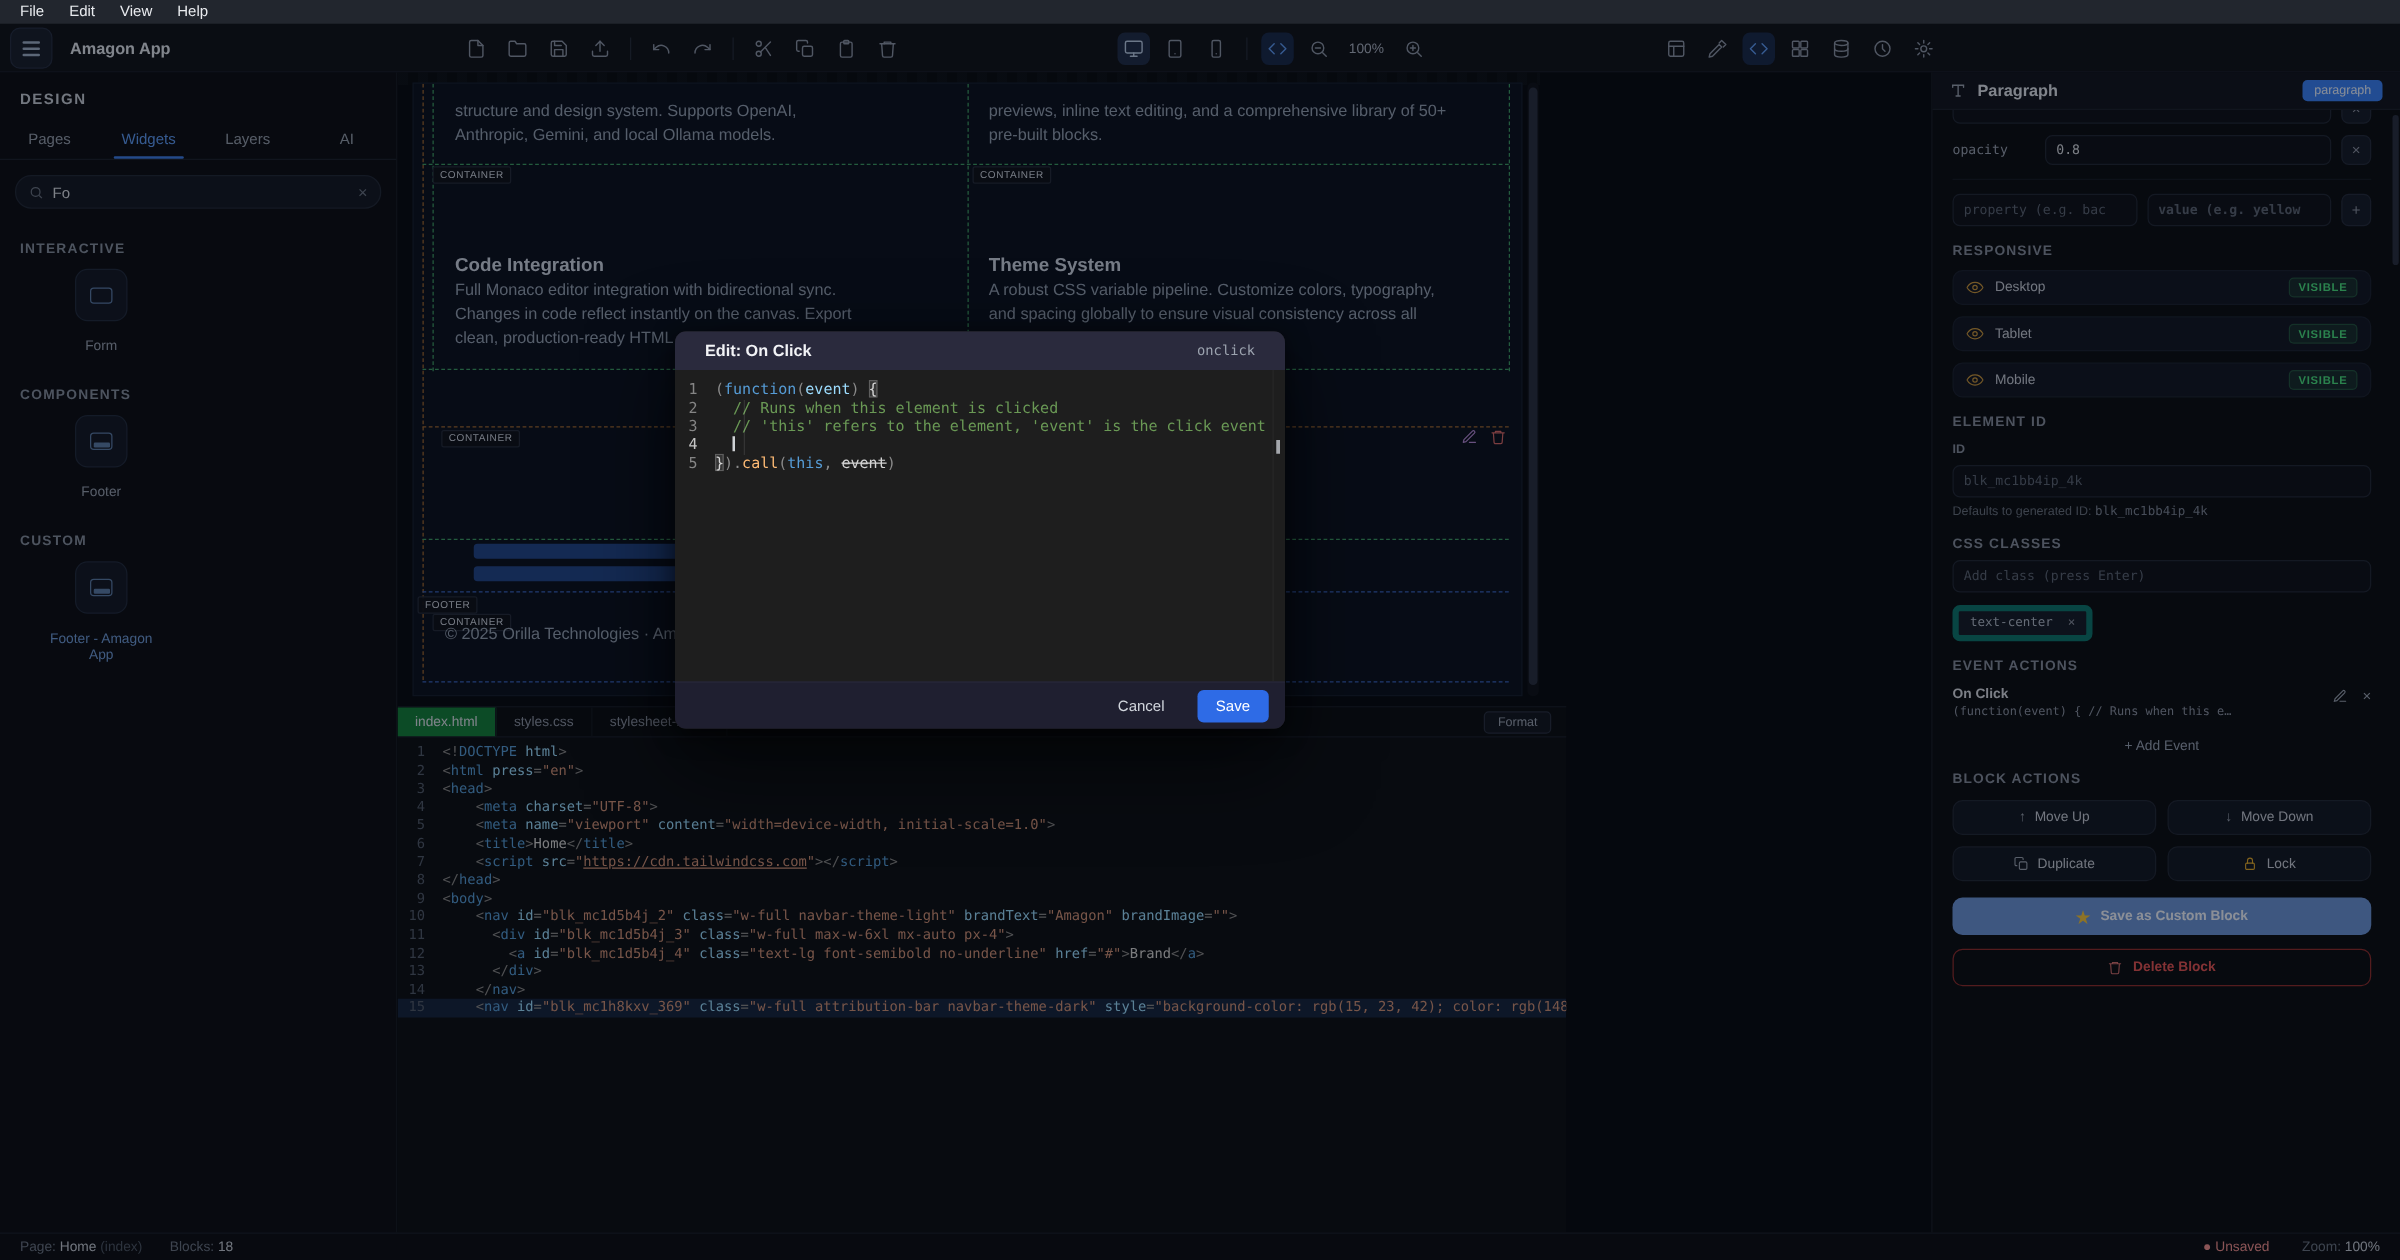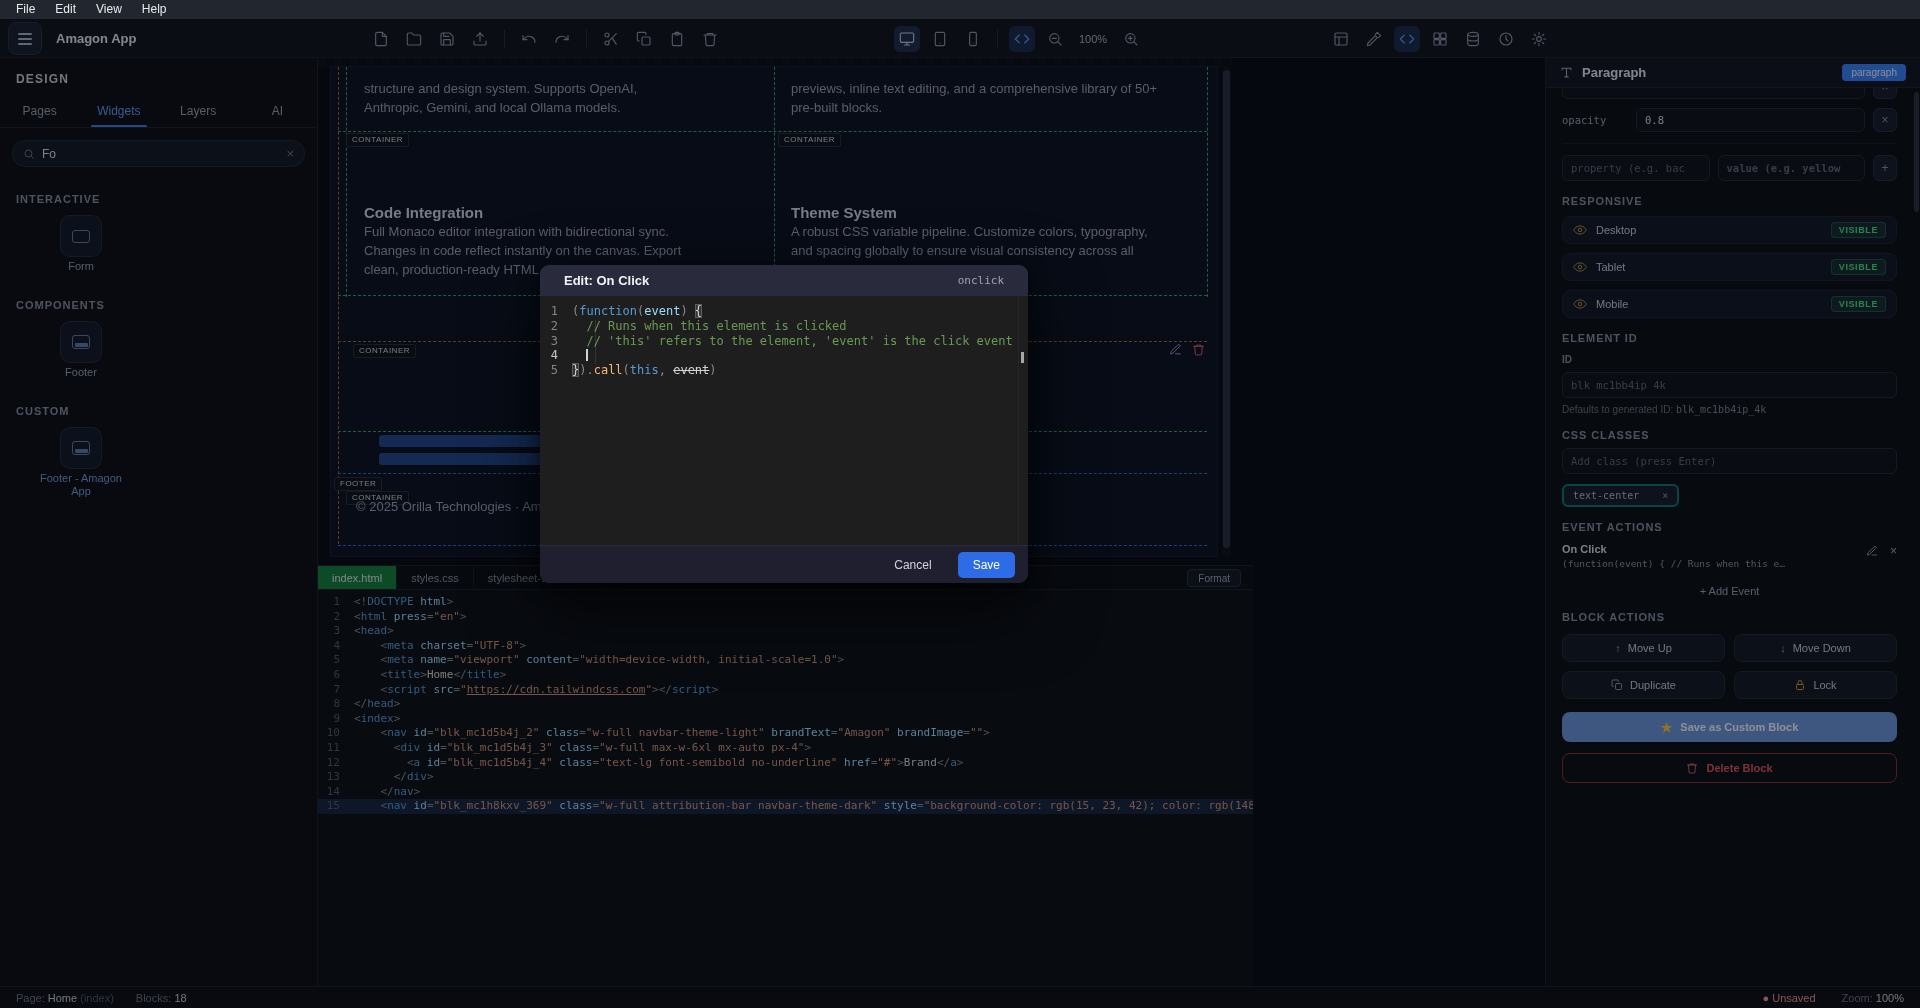--- a/index.html
+++ b/index.html
@@ -33,21 +33,21 @@
   .lsb-title{padding:14px 16px 10px;font-size:12px;font-weight:bold;letter-spacing:1.2px;color:#c5cbd6}
   .s-tabs{display:flex;border-bottom:1px solid #1e242f}
   .s-tab{flex:1;text-align:center;font-size:12px;color:#97a0af;padding:8px 0 9px;position:relative;cursor:pointer}
   .s-tab.active{color:#5e9bf5}
   .s-tab.active::after{content:"";position:absolute;left:12px;right:12px;bottom:0;height:2px;background:#3f7fe8;border-radius:1px}
   .s-search{margin:12px;height:27px;border-radius:13px;background:#161b26;border:1px solid #242b3a;display:flex;align-items:center;padding:0 10px;gap:7px}
   .s-search svg{width:12px;height:12px;stroke:#6b7484;fill:none;stroke-width:2;flex:none}
   .s-search input{flex:1;background:transparent;border:0;outline:0;color:#d8dce4;font-size:12px;font-family:"Liberation Sans",sans-serif}
   .s-search .clr{color:#6b7484;font-size:13px;cursor:pointer}
   .w-section-label{padding:14px 16px 10px;font-size:11px;font-weight:bold;letter-spacing:1px;color:#868f9f}
-  .witem{width:96px;margin-left:33px;display:flex;flex-direction:column;align-items:center;gap:3px;padding-bottom:12px;cursor:grab}
+  .witem{width:96px;margin-left:33px;display:flex;flex-direction:column;align-items:center;gap:14px;padding-bottom:12px;cursor:grab}
   .wtile{width:42px;height:42px;border-radius:10px;background:#151b28;border:1px solid #242d40;display:flex;align-items:center;justify-content:center}
   .wicon-form{width:18px;height:13px;border:1.6px solid #5c7ca8;border-radius:3px}
   .wicon-footer{width:18px;height:14px;border:1.6px solid #5c7ca8;border-radius:3px;position:relative}
   .wicon-footer::after{content:"";position:absolute;left:1.5px;right:1.5px;bottom:1.5px;height:4px;background:#5c7ca8;border-radius:1px}
   .wname{font-size:11px;color:#97a0b0;text-align:center;line-height:13px}
   .wname.custom{color:#6f9bd8}
 
   
   .center{position:absolute;left:318px;right:375px;top:39px;bottom:22px;background:#0a0d13;overflow:hidden}
   .checker{position:absolute;left:0;top:0;width:914px;height:10px;opacity:.5;
@@ -104,21 +104,21 @@
   .pvrow{display:flex;gap:8px;margin-top:11px}
   .sec-label{margin-top:14px;font-size:11px;font-weight:bold;letter-spacing:.9px;color:#858e9e}
   .resp-row{margin-top:9px;height:28px;background:#141927;border:1px solid #1d2432;border-radius:8px;display:flex;align-items:center;padding:0 10px;gap:9px;cursor:pointer}
   .resp-row svg{width:14px;height:14px;stroke:#c9973f;fill:none;stroke-width:1.6}
   .resp-name{flex:1;font-size:11px;color:#c4cad6}
   .vis-badge{font-size:9px;font-weight:bold;letter-spacing:.6px;color:#4ade80;background:rgba(74,222,128,.10);border:1px solid rgba(74,222,128,.22);border-radius:4px;padding:2px 7px}
   .mini-label{margin-top:10px;font-size:10px;font-weight:bold;color:#858e9e}
   .wide-fld{display:block;width:100%;margin-top:7px;height:26px}
   .hint{margin-top:6px;font-size:10px;color:#69727f}
   .hint code{font-family:"DejaVu Sans Mono","Liberation Mono",monospace;color:#7b8494}
-  .chip{display:inline-flex;align-items:flex-end;gap:23px;margin-top:10px;background:#181e2b;border:2px solid #0f766e;border-radius:6px;padding:4px 9px;
+  .chip{display:inline-flex;align-items:flex-end;gap:12px;margin-top:10px;background:#181e2b;border:5px solid #0f766e;border-radius:6px;padding:4px 9px;
     font-family:"DejaVu Sans Mono","Liberation Mono",monospace;font-size:10px;color:#aeb8c8}
   .chip .x{cursor:pointer;color:#8b93a3}
   .ev-row{margin-top:10px;display:flex;align-items:flex-start;gap:8px}
   .ev-main{flex:1;min-width:0}
   .ev-name{font-size:11px;font-weight:bold;color:#d6dae2}
   .ev-prev{margin-top:3px;font-family:"DejaVu Sans Mono","Liberation Mono",monospace;font-size:9.5px;color:#8b93a3;white-space:nowrap;overflow:hidden;text-overflow:ellipsis}
   .ev-ico{flex:none;display:flex;gap:12px;padding-top:2px;color:#9aa3b2}
   .ev-ico svg{width:12px;height:12px;stroke:currentColor;fill:none;stroke-width:1.8;stroke-linecap:round;cursor:pointer}
   .ev-x{font-size:12px;color:#9aa3b2;cursor:pointer;line-height:12px}
   .add-event{margin-top:16px;text-align:center;font-size:11px;color:#97a2b4;cursor:pointer}
@@ -429,21 +429,21 @@
         <div class="format-btn">Format</div>
         <div class="codearea" id="code-lines">
             <div class="cl"><span class="ln">1</span><span class="lc"><span class="tk-p">&lt;!</span><span class="tk-tag">DOCTYPE</span><span class="tk-attr"> html</span><span class="tk-p">&gt;</span></span></div>
             <div class="cl"><span class="ln">2</span><span class="lc"><span class="tk-p">&lt;</span><span class="tk-tag">html</span><span class="tk-attr"> press</span><span class="tk-p">=</span><span class="tk-str">"en"</span><span class="tk-p">&gt;</span></span></div>
             <div class="cl"><span class="ln">3</span><span class="lc"><span class="tk-p">&lt;</span><span class="tk-tag">head</span><span class="tk-p">&gt;</span></span></div>
             <div class="cl"><span class="ln">4</span><span class="lc"><span class="tk-txt">    </span><span class="tk-p">&lt;</span><span class="tk-tag">meta</span><span class="tk-attr"> charset</span><span class="tk-p">=</span><span class="tk-str">"UTF-8"</span><span class="tk-p">&gt;</span></span></div>
             <div class="cl"><span class="ln">5</span><span class="lc"><span class="tk-txt">    </span><span class="tk-p">&lt;</span><span class="tk-tag">meta</span><span class="tk-attr"> name</span><span class="tk-p">=</span><span class="tk-str">"viewport"</span><span class="tk-attr"> content</span><span class="tk-p">=</span><span class="tk-str">"width=device-width, initial-scale=1.0"</span><span class="tk-p">&gt;</span></span></div>
             <div class="cl"><span class="ln">6</span><span class="lc"><span class="tk-txt">    </span><span class="tk-p">&lt;</span><span class="tk-tag">title</span><span class="tk-p">&gt;</span><span class="tk-txt">Home</span><span class="tk-p">&lt;/</span><span class="tk-tag">title</span><span class="tk-p">&gt;</span></span></div>
             <div class="cl"><span class="ln">7</span><span class="lc"><span class="tk-txt">    </span><span class="tk-p">&lt;</span><span class="tk-tag">script</span><span class="tk-attr"> src</span><span class="tk-p">=</span><span class="tk-str">"</span><span class="tk-link">https://cdn.tailwindcss.com</span><span class="tk-str">"</span><span class="tk-p">&gt;</span><span class="tk-p">&lt;/</span><span class="tk-tag">script</span><span class="tk-p">&gt;</span></span></div>
             <div class="cl"><span class="ln">8</span><span class="lc"><span class="tk-p">&lt;/</span><span class="tk-tag">head</span><span class="tk-p">&gt;</span></span></div>
-            <div class="cl"><span class="ln">9</span><span class="lc"><span class="tk-p">&lt;</span><span class="tk-tag">index</span><span class="tk-p">&gt;</span></span></div>
+            <div class="cl"><span class="ln">9</span><span class="lc"><span class="tk-p">&lt;</span><span class="tk-tag">body</span><span class="tk-p">&gt;</span></span></div>
             <div class="cl"><span class="ln">10</span><span class="lc"><span class="tk-txt">    </span><span class="tk-p">&lt;</span><span class="tk-tag">nav</span><span class="tk-attr"> id</span><span class="tk-p">=</span><span class="tk-str">"blk_mc1d5b4j_2"</span><span class="tk-attr"> class</span><span class="tk-p">=</span><span class="tk-str">"w-full navbar-theme-light"</span><span class="tk-attr"> brandText</span><span class="tk-p">=</span><span class="tk-str">"Amagon"</span><span class="tk-attr"> brandImage</span><span class="tk-p">=</span><span class="tk-str">""</span><span class="tk-p">&gt;</span></span></div>
             <div class="cl"><span class="ln">11</span><span class="lc"><span class="tk-txt">      </span><span class="tk-p">&lt;</span><span class="tk-tag">div</span><span class="tk-attr"> id</span><span class="tk-p">=</span><span class="tk-str">"blk_mc1d5b4j_3"</span><span class="tk-attr"> class</span><span class="tk-p">=</span><span class="tk-str">"w-full max-w-6xl mx-auto px-4"</span><span class="tk-p">&gt;</span></span></div>
             <div class="cl"><span class="ln">12</span><span class="lc"><span class="tk-txt">        </span><span class="tk-p">&lt;</span><span class="tk-tag">a</span><span class="tk-attr"> id</span><span class="tk-p">=</span><span class="tk-str">"blk_mc1d5b4j_4"</span><span class="tk-attr"> class</span><span class="tk-p">=</span><span class="tk-str">"text-lg font-semibold no-underline"</span><span class="tk-attr"> href</span><span class="tk-p">=</span><span class="tk-str">"#"</span><span class="tk-p">&gt;</span><span class="tk-txt">Brand</span><span class="tk-p">&lt;/</span><span class="tk-tag">a</span><span class="tk-p">&gt;</span></span></div>
             <div class="cl"><span class="ln">13</span><span class="lc"><span class="tk-txt">      </span><span class="tk-p">&lt;/</span><span class="tk-tag">div</span><span class="tk-p">&gt;</span></span></div>
             <div class="cl"><span class="ln">14</span><span class="lc"><span class="tk-txt">    </span><span class="tk-p">&lt;/</span><span class="tk-tag">nav</span><span class="tk-p">&gt;</span></span></div>
             <div class="cl hl"><span class="ln">15</span><span class="lc"><span class="tk-txt">    </span><span class="tk-p">&lt;</span><span class="tk-tag">nav</span><span class="tk-attr"> id</span><span class="tk-p">=</span><span class="tk-str">"blk_mc1h8kxv_369"</span><span class="tk-attr"> class</span><span class="tk-p">=</span><span class="tk-str">"w-full attribution-bar navbar-theme-dark"</span><span class="tk-attr"> style</span><span class="tk-p">=</span><span class="tk-str">"background-color: rgb(15, 23, 42); color: rgb(148, 163, 184)"</span></span></div>
           </div>
       </div>
     </div>
 

